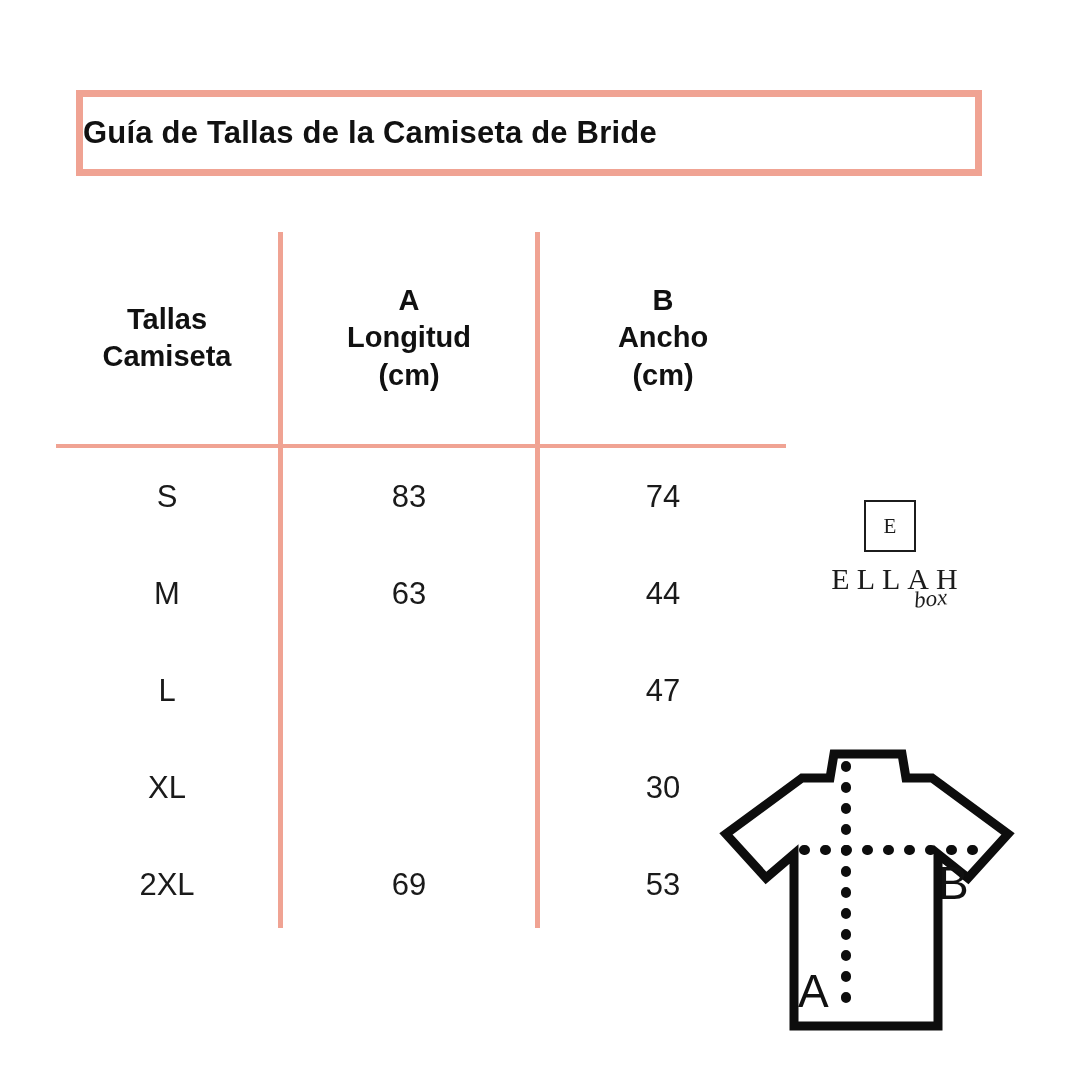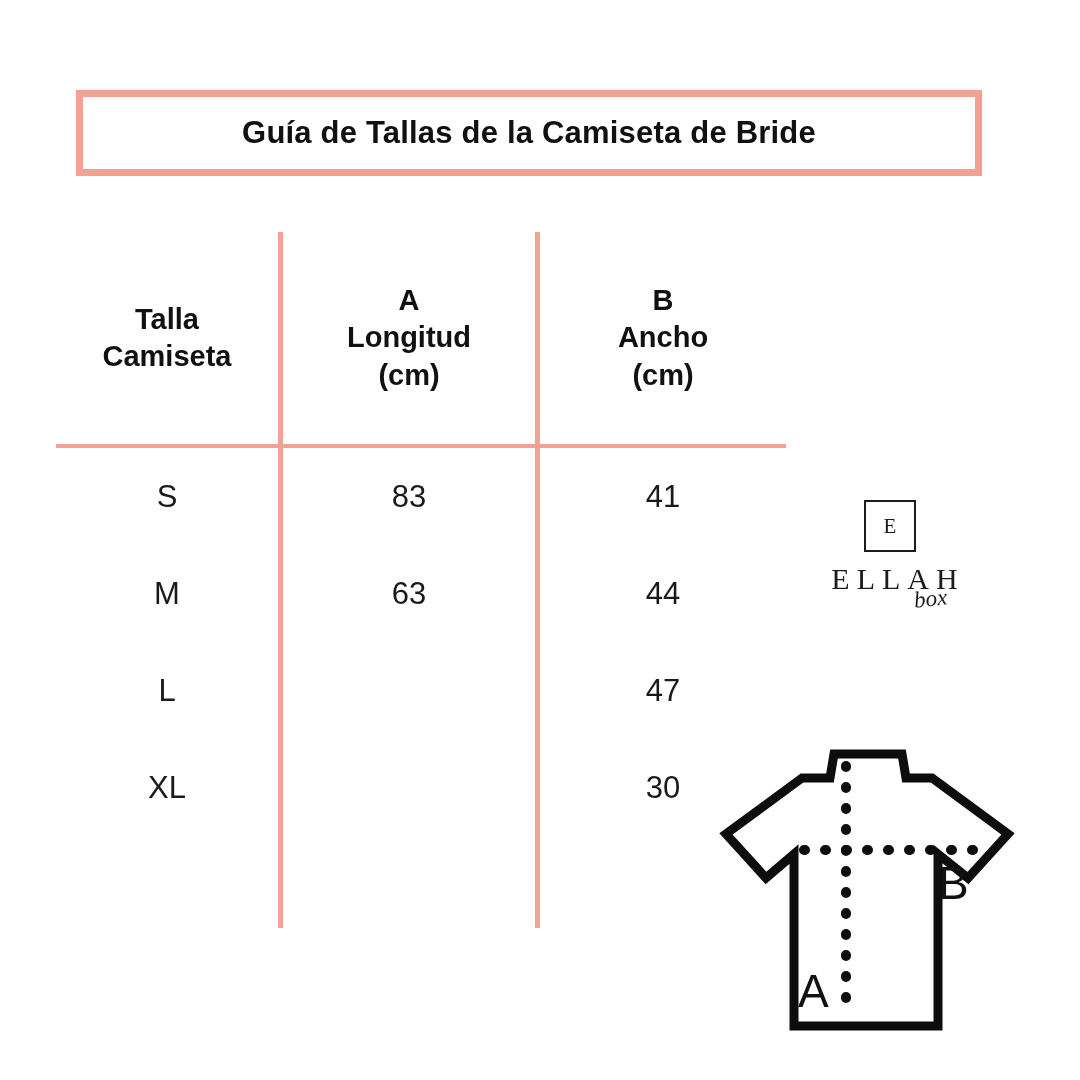--- a/index.html
+++ b/index.html
@@ -20,21 +20,21 @@
   #title-box {
     position: absolute;
     left: 76px;
     top: 90px;
     width: 906px;
     height: 86px;
     border: 7px solid #F0A393;
     box-sizing: border-box;
     display: flex;
     align-items: center;
-    justify-content: center;
+    justify-content: flex-start;
   }
   #title-text {
     font-size: 31px;
     font-weight: bold;
     letter-spacing: 0.2px;
     color: #111111;
   }
 
   
   #table-area {
@@ -177,51 +177,56 @@
   <div id="title-text">Guía de Tallas de la Camiseta de Bride</div>
 </div>
 
 <div id="table-area">
 
   <div class="vline" id="vline-1"></div>
   <div class="vline" id="vline-2"></div>
   <div id="hline"></div>
 
   <div class="hdr" id="hdr-0">
-    <span>Talla</span>
+    <span>Tallas</span>
     <span>Camiseta</span>
   </div>
   <div class="hdr" id="hdr-1">
     <span>A</span>
     <span>Longitud</span>
     <span>(cm)</span>
   </div>
   <div class="hdr" id="hdr-2">
     <span>B</span>
     <span>Ancho</span>
     <span>(cm)</span>
   </div>
 
   <div class="row" style="top:216px">
     <div class="cell c0">S</div>
     <div class="cell c1">83</div>
-    <div class="cell c2">41</div>
+    <div class="cell c2">74</div>
   </div>
   <div class="row" style="top:313px">
     <div class="cell c0">M</div>
     <div class="cell c1">63</div>
     <div class="cell c2">44</div>
   </div>
   <div class="row" style="top:410px">
     <div class="cell c0">L</div>
     <div class="cell c2">47</div>
   </div>
   <div class="row" style="top:507px">
     <div class="cell c0">XL</div>
     <div class="cell c2">30</div>
+  </div>
+  <div class="row" style="top:604px">
+    <div class="cell c0">2XL</div>
+    <div class="cell c1">69</div>
+    <div class="cell c2">53</div>
   </div>
 
 </div>
 
 <div id="logo">
   <div id="logo-square">
     <span id="logo-square-letter">E</span>
   </div>
   <div id="logo-word">ELLAH</div>
   <div id="logo-sub">box</div>

